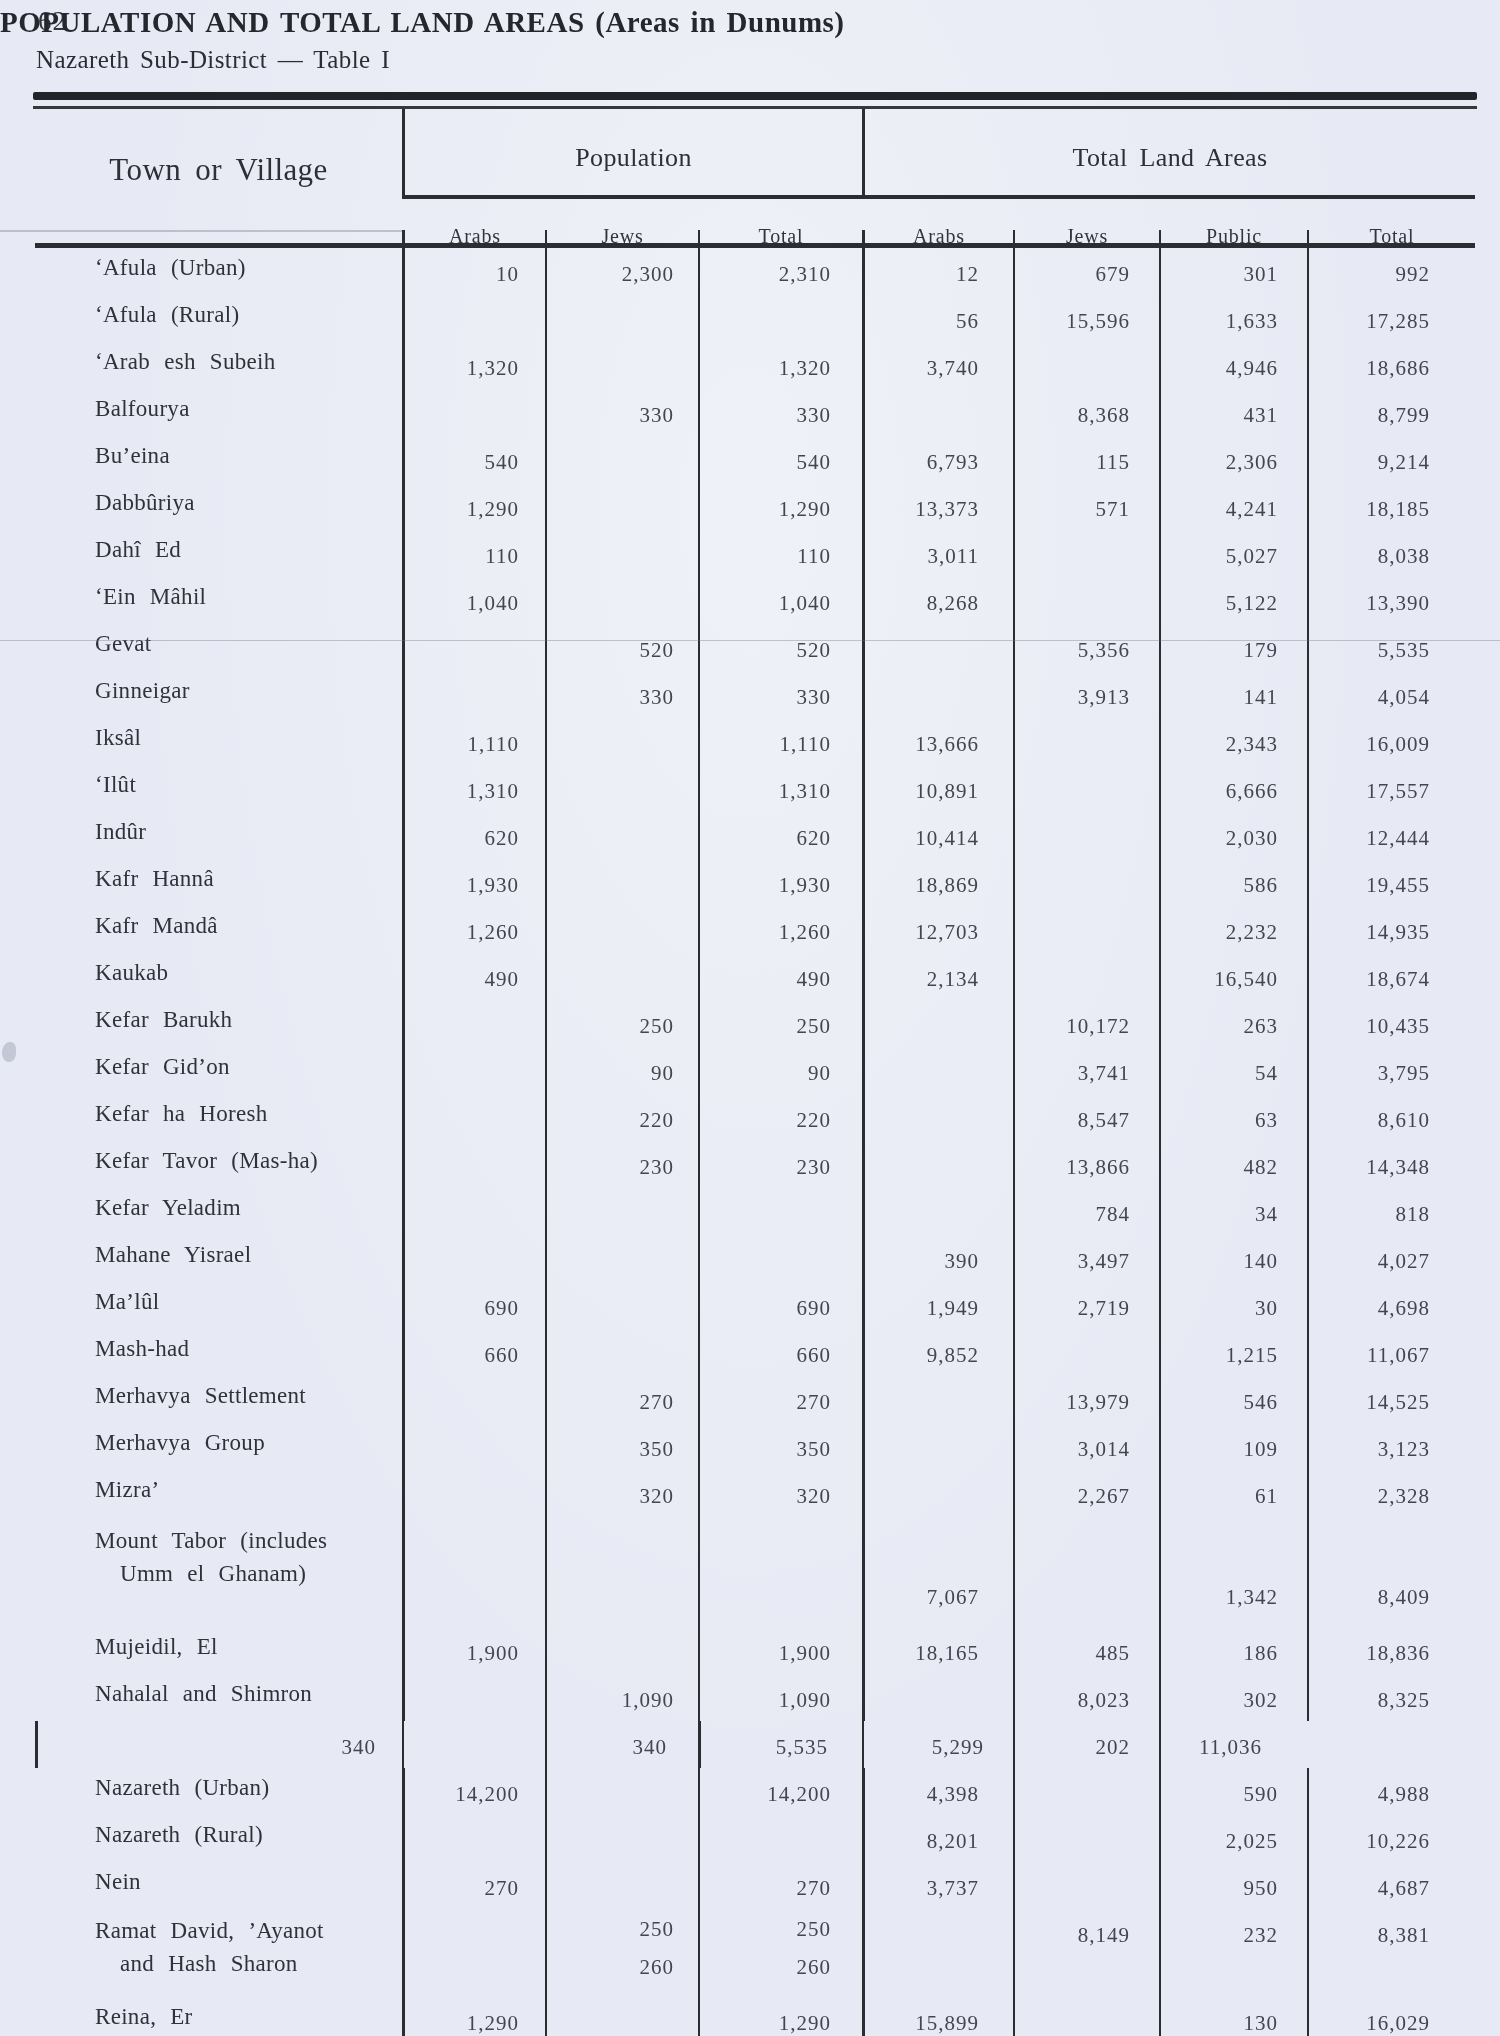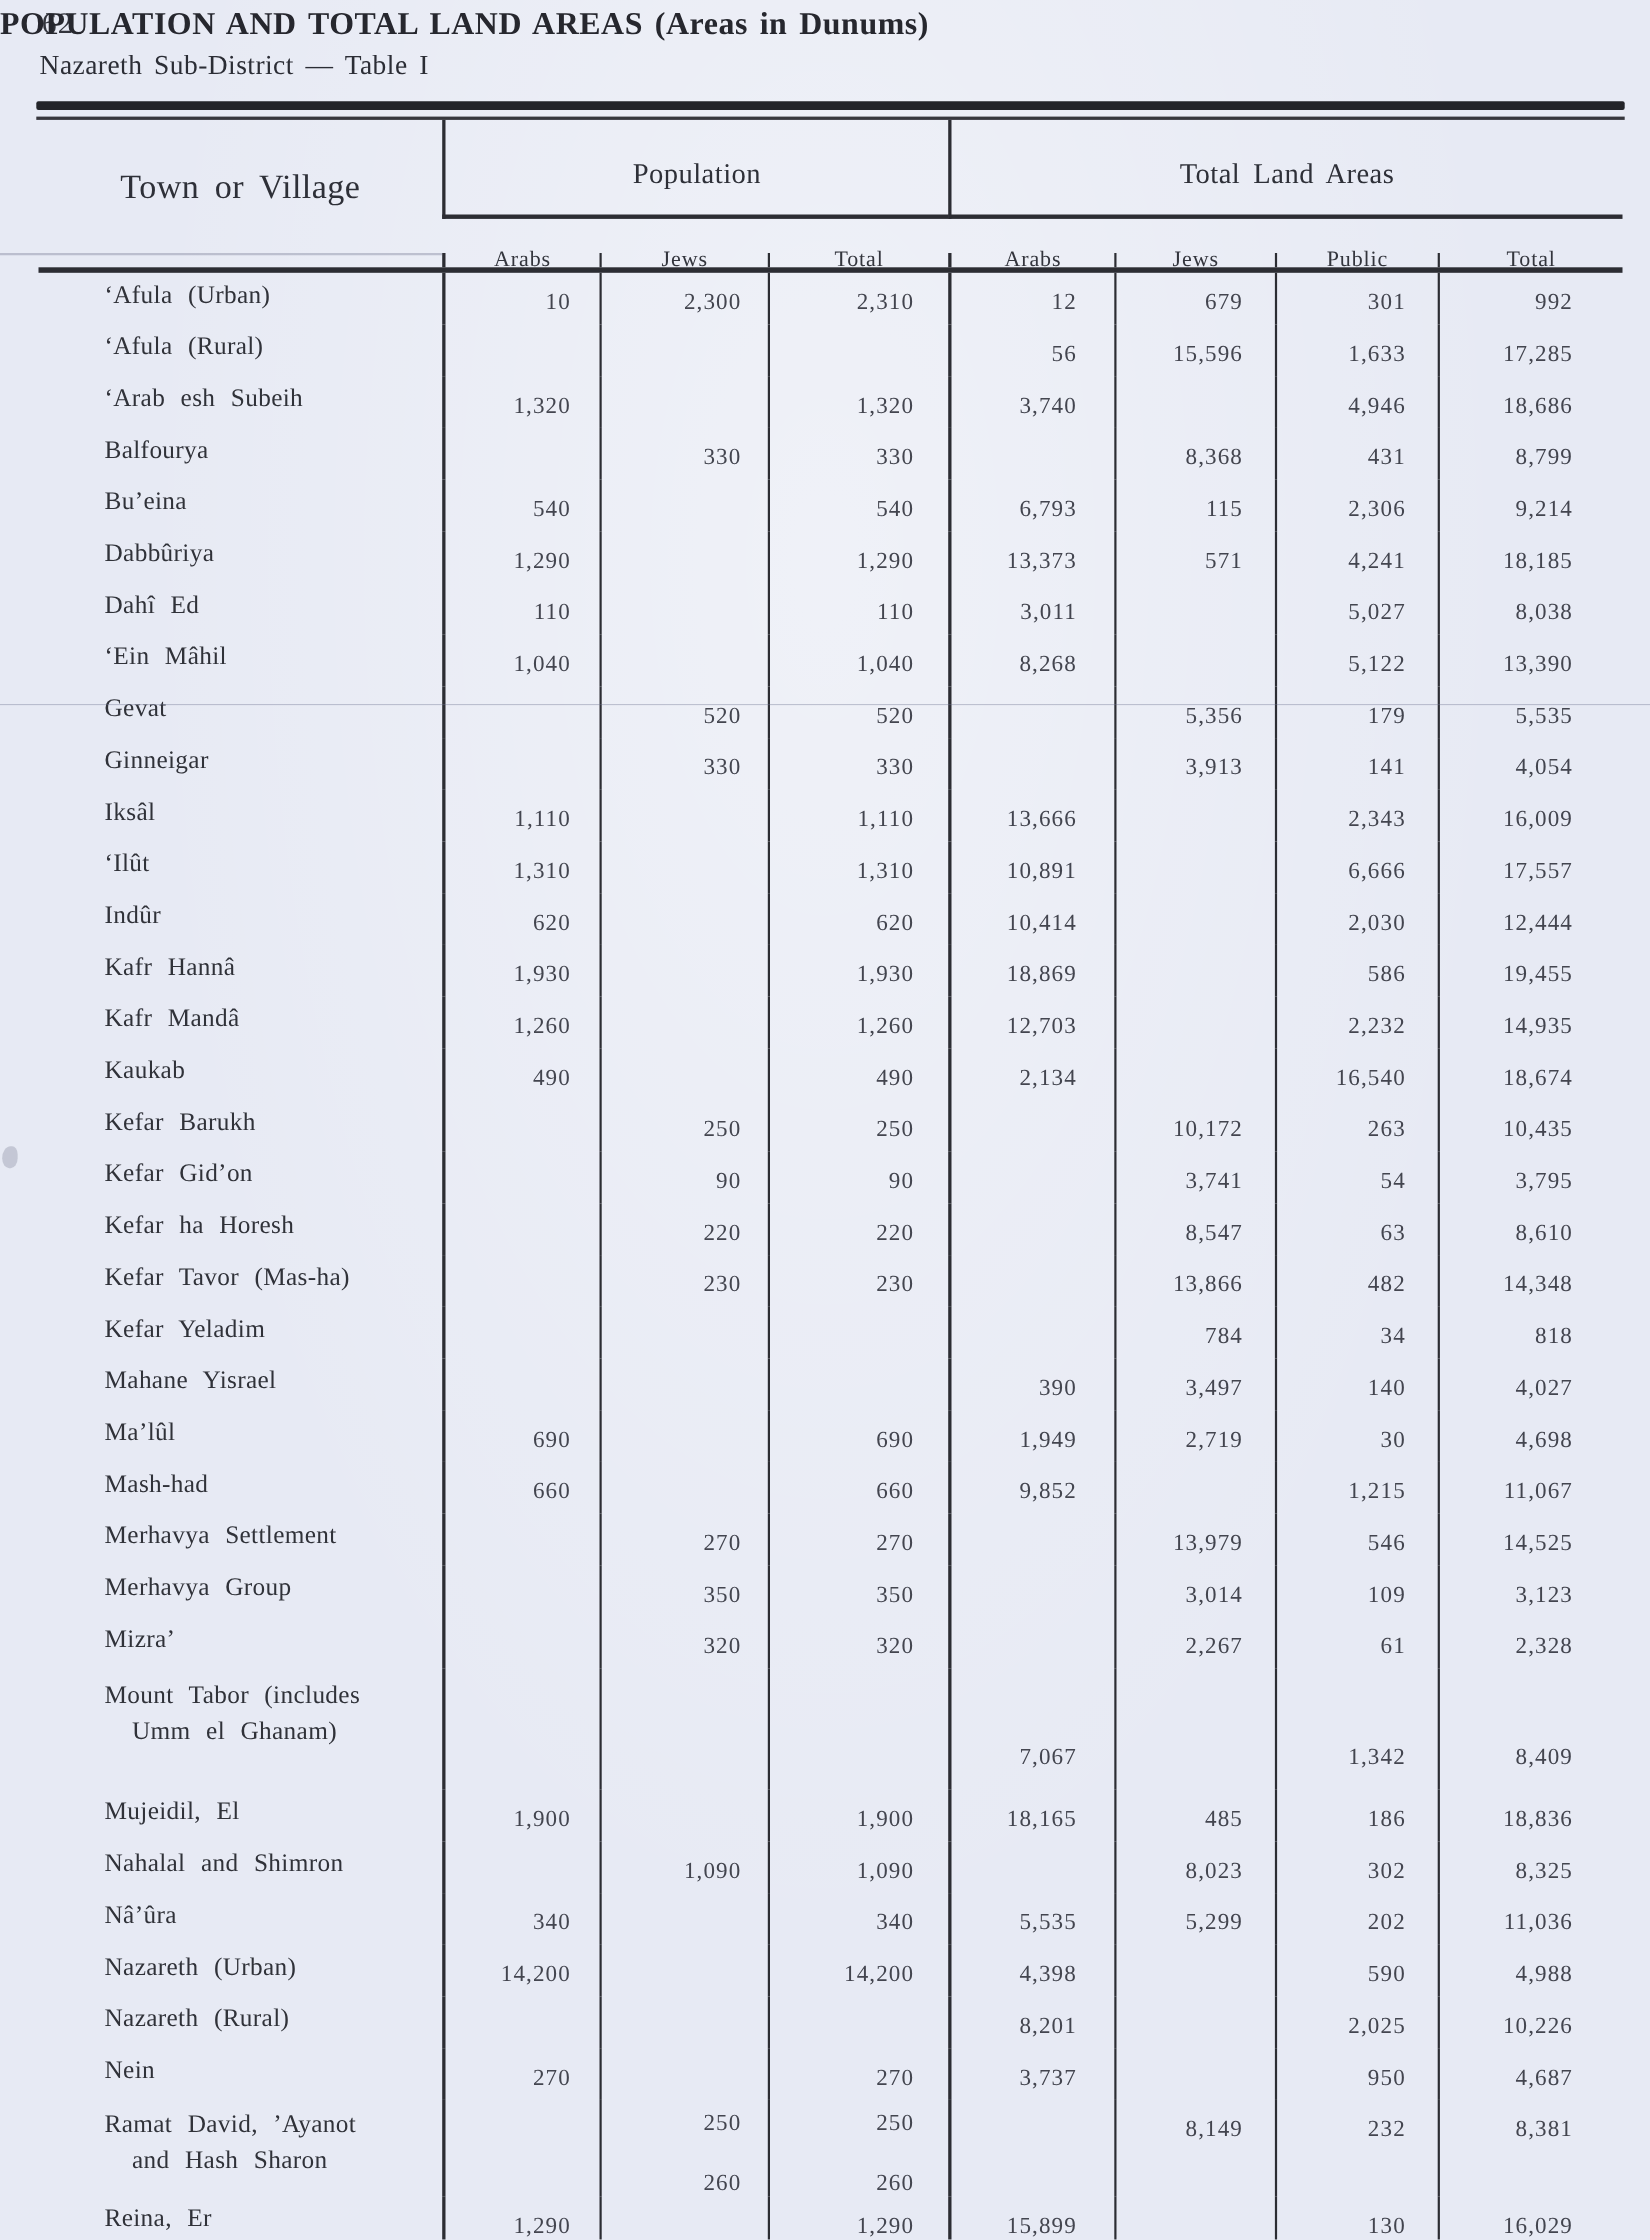--- a/index.html
+++ b/index.html
@@ -99,21 +99,21 @@
   }
   .num.c2{border-left:3px solid var(--line);padding-right:26px;}
   .num.c3{border-left:2px solid var(--line);padding-right:24px;}
   .num.c4{border-left:2px solid var(--line);padding-right:31px;}
   .num.c5{border-left:3px solid var(--line);padding-right:34px;}
   .num.c6{border-left:2px solid var(--line);padding-right:29px;}
   .num.c7{border-left:2px solid var(--line);padding-right:29px;}
   .num.c8{border-left:2px solid var(--line);padding-right:45px;}
   .mt .num{padding-top:68px;}
   .rd .num.two{padding-top:8px;}
-  .rd .num.two div + div{margin-top:30px;}
+  .rd .num.two div + div{margin-top:13px;}
 
   .artifact{position:absolute;pointer-events:none;}
   .artifact-dash{
     left:0;top:230px;width:402px;height:0;
     border-top:2px solid rgba(85,90,120,0.30);
   }
   .artifact-faint-line{
     left:0;top:640px;width:1500px;height:1px;
     background:rgba(110,115,145,0.38);
   }
@@ -504,23 +504,20 @@
           </div>
           <div class="cell num c2"></div>
           <div class="cell num c3">1,090</div>
           <div class="cell num c4">1,090</div>
           <div class="cell num c5"></div>
           <div class="cell num c6">8,023</div>
           <div class="cell num c7">302</div>
           <div class="cell num c8">8,325</div>
         </div>
         <div class="trow">
-          <div class="cell name c1">
-            <div>Nâ’ûra</div>
-          </div>
           <div class="cell num c2">340</div>
           <div class="cell num c3"></div>
           <div class="cell num c4">340</div>
           <div class="cell num c5">5,535</div>
           <div class="cell num c6">5,299</div>
           <div class="cell num c7">202</div>
           <div class="cell num c8">11,036</div>
         </div>
         <div class="trow">
           <div class="cell name c1">

